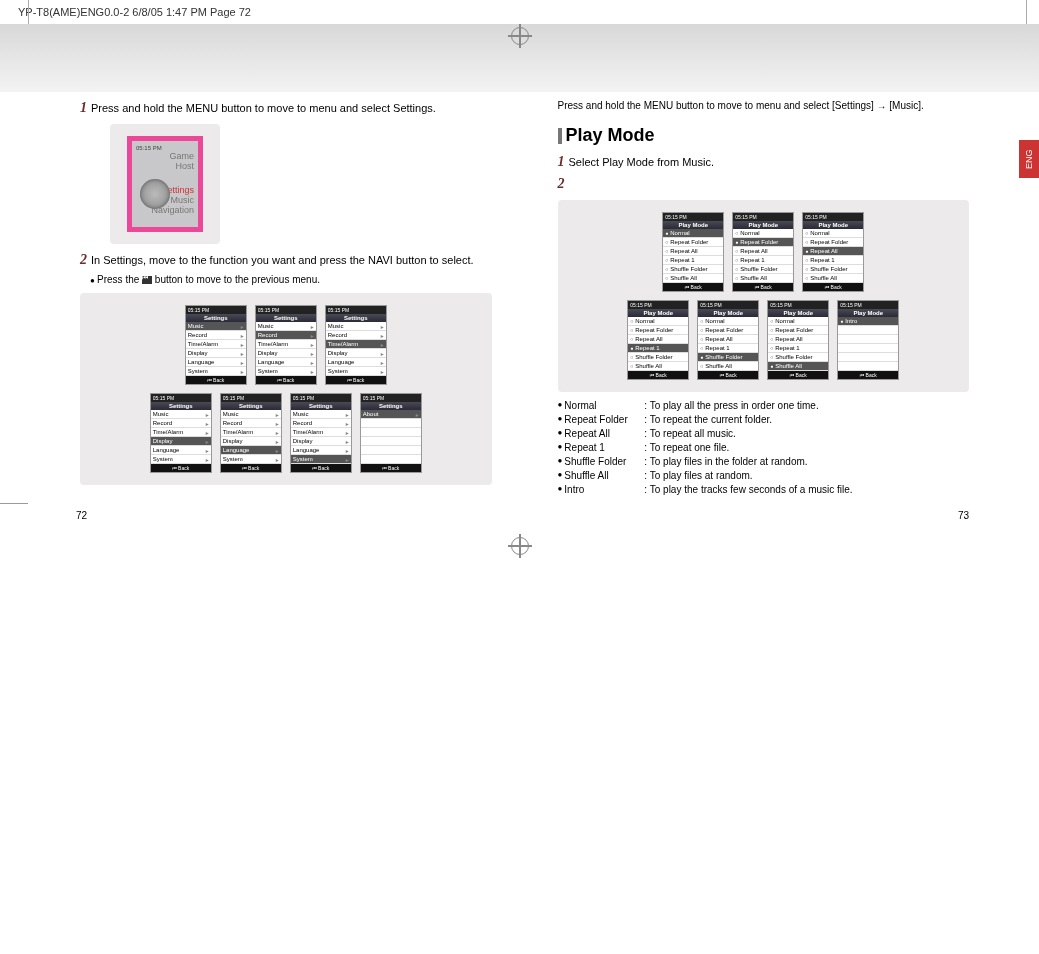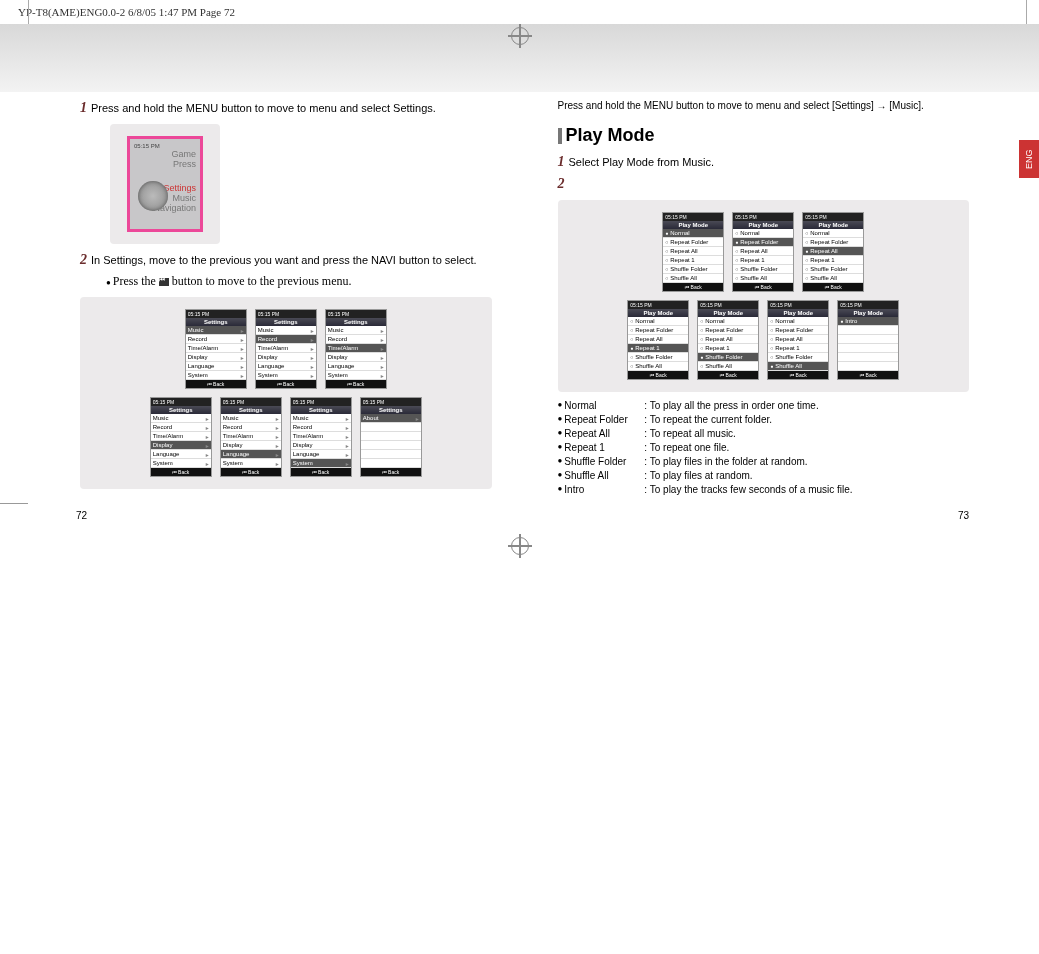--- a/index.html
+++ b/index.html
@@ -6,21 +6,21 @@
   body {
     font-family: Arial, Helvetica, sans-serif;
     background: #fff;
     width: 1039px;
     height: 954px;
     position: relative;
     color: #000;
   }
   .header-strip {
     position: absolute; top: 0; left: 0; right: 0; height: 20px;
-    font-family: Liberation Serif, serif; font-size: 11px; color: #333;
+    font-family: Liberation Sans, sans-serif; font-size: 11px; color: #333;
     padding-left: 18px; line-height: 24px;
   }
   .top-band {
     position: absolute; top: 24px; left: 0; right: 0; height: 68px;
     background: linear-gradient(#d8d8d8, #f3f3f3);
   }
   .side-rule-left { position:absolute; left:0; top:44px; width:28px; border-top:1px solid #aaa; }
   .side-rule-left-v { position:absolute; left:28px; top:0; height:50px; border-left:1px solid #aaa; }
   .eng-tab {
     position: absolute; right: 0; top: 140px; width: 20px; height: 38px;
@@ -33,21 +33,21 @@
     display: flex;
   }
   .col-left { width: 50%; padding: 0 28px 0 80px; }
   .col-right { width: 50%; padding: 0 70px 0 38px; }
   .step { font-size: 11px; margin-bottom: 6px; display:flex; }
   .step-num {
     font-family: Georgia, 'Times New Roman', serif; font-style: italic; font-weight: bold;
     color: #6b2d2d; font-size: 14px; margin-right: 4px; flex:0 0 auto;
   }
   .step-text { padding-top:2px; }
-  .note-line { font-size: 12px; margin-left: 26px; margin-top:4px;font-family:Liberation Serif, serif;}
+  .note-line { font-size: 10px; margin-left: 10px; margin-top:4px;}
   .note-line::before { content:"● "; font-size:8px; }
 
   .instr-intro { font-size: 10px; margin-bottom: 14px; }
   .section-head {
     font-size: 18px; font-weight: bold; margin-bottom: 8px;
   }
   .section-bar {
     display:inline-block; width:4px; height:16px; background:#777; margin-right:4px; vertical-align:middle;
   }
   .device-screen {
@@ -60,21 +60,21 @@
   }
   .ds-row { display:flex; align-items:center; height:9px; border-bottom:1px solid #ddd; padding:0 2px;}
   .ds-row span.arrow { margin-left:auto; color:#888;}
   .ds-row.selected { background:#555; color:#fff;}
   .ds-row.radio::before { content:"○"; margin-right:2px; font-size:5px;}
   .ds-row.radio.selected::before { content:"●"; color:#fff;}
   .ds-back { background:#111; color:#fff; text-align:center; font-size:5px; height:8px; line-height:8px;}
 
   .device-big {
     width: 76px; height: 96px;
-    background:#c8c7c9; border:3px solid #ec4899;
+    background:#c8c7c9; border:5px solid #ec4899;
     position:relative; text-align:right; padding:4px;
     font-size:9px; color:#777;
   }
   .device-big .gear {
     position:absolute; left:8px; bottom:18px; width:30px; height:30px;
     border-radius:50%; background:radial-gradient(#bbb,#888);
     box-shadow:inset 0 0 4px #555;
   }
   .device-big .highlight { color:#c33; }
 
@@ -144,31 +144,31 @@
   <div class="col-left">
     <div class="step">
       <span class="step-num">1</span>
       <span class="step-text">Press and hold the MENU button to move to menu and select Settings.</span>
     </div>
 
     <div class="panel-wrap" style="width:110px; margin-left:30px; display:flex; justify-content:center;">
       <div class="device-big">
         <div style="font-size:6px;text-align:left;color:#444">05:15 PM</div>
         <div>Game</div>
-        <div>Press</div>
+        <div>Host</div>
         <div class="highlight" style="margin-top:14px">Settings</div>
         <div>Music</div>
         <div>Navigation</div>
         <div class="gear"></div>
       </div>
     </div>
 
     <div class="step">
       <span class="step-num">2</span>
-      <span class="step-text">In Settings, move to the previous you want and press the NAVI button to select.</span>
+      <span class="step-text">In Settings, move to the function you want and press the NAVI button to select.</span>
     </div>
     <div class="note-line">
       Press the <span class="inline-icon prev"></span> button to move to the previous menu.
     </div>
 
     <div class="panel-wrap">
       <div class="screens-row" id="settings-top">
           <div class="device-screen">
             <div class="ds-statusbar">05:15 PM</div>
             <div class="ds-titlebar">Settings</div>

